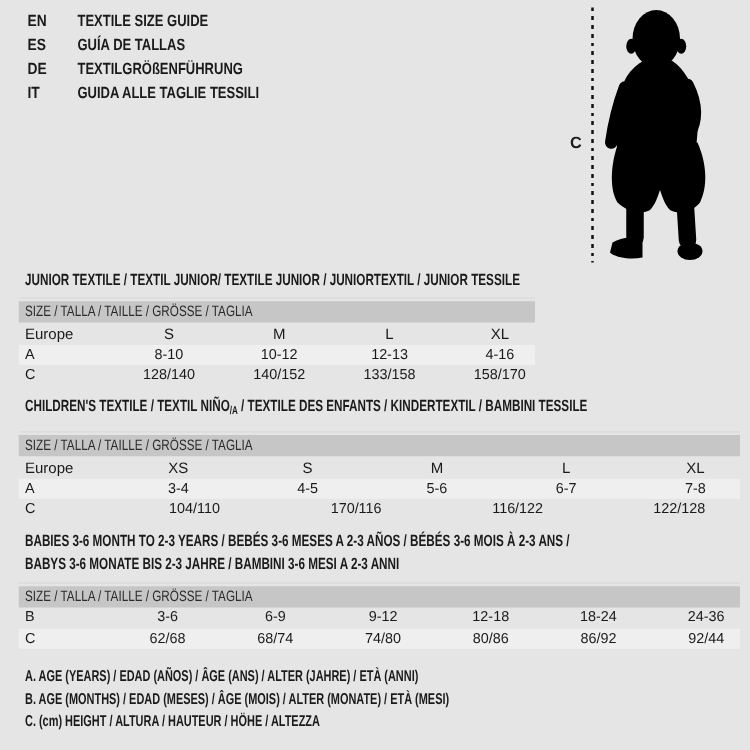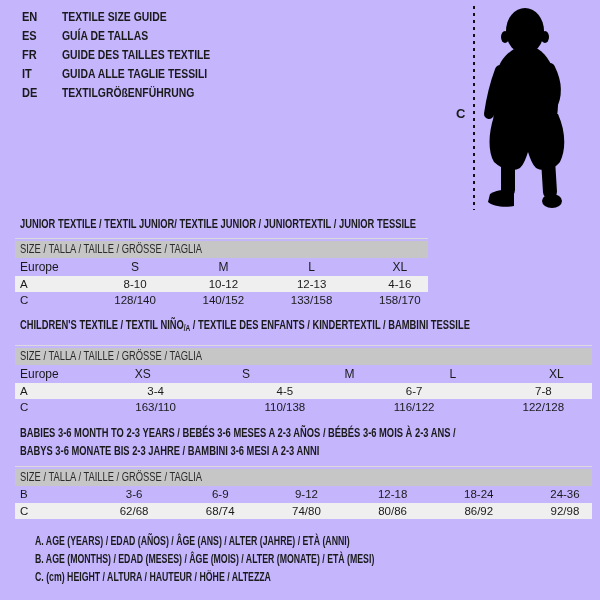--- a/index.html
+++ b/index.html
@@ -1,17 +1,17 @@
 <!DOCTYPE html>
 <html><head>
 <meta charset="utf-8">
 <style>
   html,body{margin:0;padding:0;}
   body{font-family:"Liberation Sans", sans-serif; background:#fff;}
-  .page{position:relative; width:600px; height:600px; background:#c4b5fd; overflow:hidden; color:#1a1a1a;}
+  .page{position:relative; width:600px; height:600px; background:#e5e5e5; overflow:hidden; color:#1a1a1a;}
 
   
   .lang-list{position:absolute; left:22px; top:7px;}
   .lang-row{display:flex; height:19px; line-height:19px;}
   .lang-code{width:40px; font-weight:bold; font-size:13px; transform:scaleX(0.85); transform-origin:0 50%; white-space:nowrap;}
   .lang-title{font-weight:bold; font-size:13px; transform:scaleX(0.8); transform-origin:0 50%; white-space:nowrap;}
 
   
   .dashed-line{position:absolute; left:473px; top:6px; width:2px; height:204px;
     background:repeating-linear-gradient(to bottom,#111 0 3px,transparent 3px 7px);}
@@ -31,49 +31,45 @@
   .size-bar span{display:inline-block; transform:scaleX(0.78); transform-origin:0 50%; white-space:nowrap; color:#2b2b2b;}
   .trow{display:flex; font-size:11.5px;gap:32px;}
   .trow .lbl{width:60px; padding-left:5px; box-sizing:border-box; text-align:left;}
   .trow .cell{flex:1; text-align:center;}
   .r-head{height:18px; line-height:18px; font-size:12px;}
   .r-data{height:16px; line-height:16px;}
   .r-17{height:17px; line-height:17px;}
   .shaded{background:#efefef;}
 
   
-  .footnotes{position:absolute; left:20px; top:532px;margin-left:15px;}
+  .footnotes{position:absolute; left:20px; top:532px;}
   .footnote{height:18px; line-height:18px; font-weight:bold; font-size:12.5px;
     transform:scaleX(0.7); transform-origin:0 50%; white-space:nowrap;}
 </style>
 </head>
 <body>
 
 <div class="page">
 
   <div class="lang-list">
     <div class="lang-row">
       <span class="lang-code">EN</span>
       <span class="lang-title">TEXTILE SIZE GUIDE</span>
     </div>
     <div class="lang-row">
       <span class="lang-code">ES</span>
       <span class="lang-title">GUÍA DE TALLAS</span>
     </div>
     <div class="lang-row">
-      <span class="lang-code">FR</span>
-      <span class="lang-title">GUIDE DES TAILLES TEXTILE</span>
+      <span class="lang-code">DE</span>
+      <span class="lang-title">TEXTILGRÖßENFÜHRUNG</span>
     </div>
     <div class="lang-row">
       <span class="lang-code">IT</span>
       <span class="lang-title">GUIDA ALLE TAGLIE TESSILI</span>
-    </div>
-    <div class="lang-row">
-      <span class="lang-code">DE</span>
-      <span class="lang-title">TEXTILGRÖßENFÜHRUNG</span>
     </div>
   </div>
 
   <div class="dashed-line"></div>
   <div class="figure-label">C</div>
   <svg class="baby-svg" width="120" height="206" viewBox="0 0 120 206" xmlns="http://www.w3.org/2000/svg">
     <g fill="#000000">
       <ellipse cx="45" cy="27" rx="19" ry="23"></ellipse>
       <ellipse cx="25" cy="33" rx="4" ry="6"></ellipse>
       <ellipse cx="65" cy="33" rx="4" ry="6"></ellipse>
@@ -128,27 +124,28 @@
       <span class="cell">XS</span>
       <span class="cell">S</span>
       <span class="cell">M</span>
       <span class="cell">L</span>
       <span class="cell">XL</span>
     </div>
     <div class="trow r-data shaded">
       <span class="lbl">A</span>
       <span class="cell">3-4</span>
       <span class="cell">4-5</span>
+      <span class="cell">5-6</span>
       <span class="cell">6-7</span>
       <span class="cell">7-8</span>
     </div>
     <div class="trow r-data">
       <span class="lbl">C</span>
-      <span class="cell">163/110</span>
-      <span class="cell">110/138</span>
+      <span class="cell">104/110</span>
+      <span class="cell">170/116</span>
       <span class="cell">116/122</span>
       <span class="cell">122/128</span>
     </div>
   </div>
 
   <div class="section-title" style="top:426px;">BABIES 3-6 MONTH TO 2-3 YEARS / BEBÉS 3-6 MESES A 2-3 AÑOS / BÉBÉS 3-6 MOIS À 2-3 ANS /</div>
   <div class="section-title" style="top:444px;">BABYS 3-6 MONATE BIS 2-3 JAHRE / BAMBINI 3-6 MESI A 2-3 ANNI</div>
 
   <div class="size-table w-wide" style="top:466px;">
     <div class="size-bar">
@@ -163,21 +160,21 @@
       <span class="cell">18-24</span>
       <span class="cell">24-36</span>
     </div>
     <div class="trow r-data shaded">
       <span class="lbl">C</span>
       <span class="cell">62/68</span>
       <span class="cell">68/74</span>
       <span class="cell">74/80</span>
       <span class="cell">80/86</span>
       <span class="cell">86/92</span>
-      <span class="cell">92/98</span>
+      <span class="cell">92/44</span>
     </div>
   </div>
 
   <div class="footnotes">
     <div class="footnote">A. AGE (YEARS) / EDAD (AÑOS) / ÂGE (ANS) / ALTER (JAHRE) / ETÀ (ANNI)</div>
     <div class="footnote">B. AGE (MONTHS) / EDAD (MESES) / ÂGE (MOIS) / ALTER (MONATE) / ETÀ (MESI)</div>
     <div class="footnote">C. (cm) HEIGHT / ALTURA / HAUTEUR / HÖHE / ALTEZZA</div>
   </div>
 
 </div>

